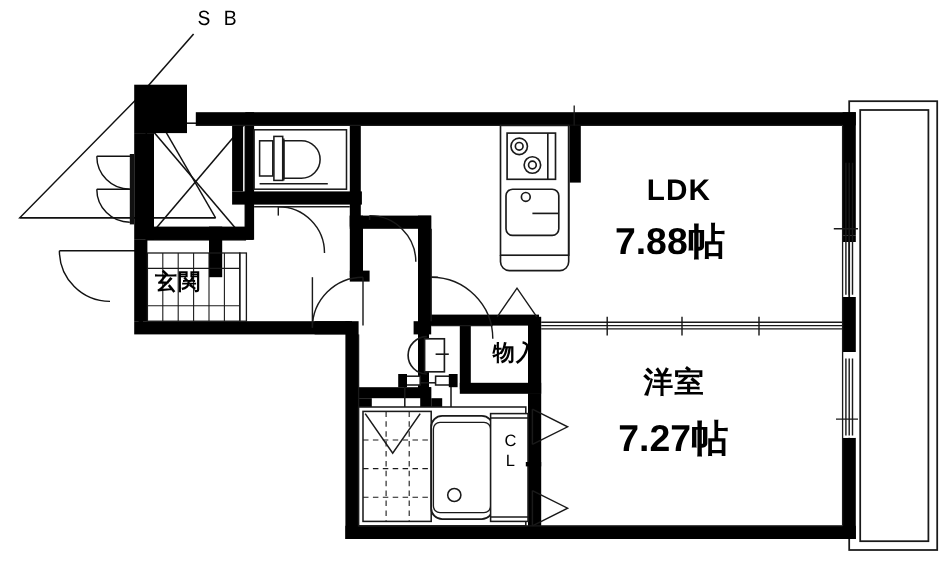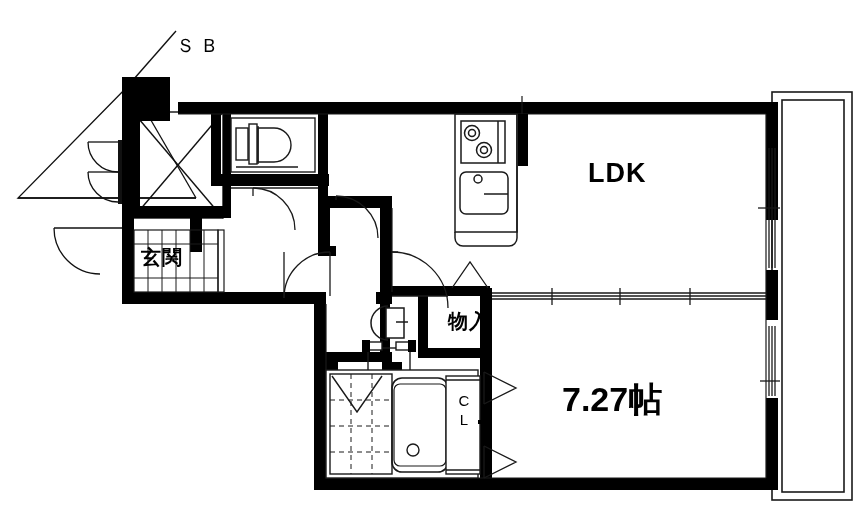--- a/index.html
+++ b/index.html
@@ -3,21 +3,21 @@
 <meta charset="utf-8">
 <style>
   html,body{margin:0;padding:0;background:#ffffff;}
   body{font-family:"Liberation Sans","DejaVu Sans",sans-serif;}
   #stage{position:relative;width:861px;height:524px;background:#ffffff;overflow:hidden;}
   #plan{position:absolute;left:0;top:0;}
   .txt{position:absolute;color:#000;font-weight:bold;line-height:1;white-space:nowrap;}
   .room-name{font-size:27px;letter-spacing:1px;}
   .room-area{font-size:34px;letter-spacing:0px;}
   .small-label{font-size:20px;font-weight:bold;}
-  .sb-label{font-size:19px;font-weight:normal;letter-spacing:5px;margin-top:28px;}
+  .sb-label{font-size:19px;font-weight:normal;letter-spacing:5px;}
   .cl-label{font-size:15px;font-weight:normal;line-height:1.25;text-align:center;}
 </style>
 </head>
 <body>
 
 <div id="stage">
 
   <svg id="plan" width="861" height="524" viewBox="0 0 861 524">
 
     <g fill="none" stroke="#1a1a1a" stroke-width="1.6">
@@ -273,21 +273,23 @@
 
     <g>
       <line x1="392" y1="208" x2="392" y2="292" stroke="#1a1a1a" stroke-width="1.2"></line>
     </g>
 
   </svg>
 
   <div class="txt sb-label" style="left:176px;top:8px;">ＳＢ</div>
 
   <div class="txt room-name" style="left:588px;top:160px;">LDK</div>
-
+  <div class="txt room-area" style="left:559px;top:203px;">7.88帖</div>
+
+  <div class="txt room-name" style="left:585px;top:334px;">洋室</div>
   <div class="txt room-area" style="left:562px;top:382px;">7.27帖</div>
 
   <div class="txt small-label" style="left:141px;top:247px;letter-spacing:1px;">玄関</div>
 
   <div class="txt small-label" style="left:448px;top:311px;letter-spacing:1px;">物入</div>
 
   <div class="txt cl-label" style="left:456px;top:392px;width:16px;">C<br>L</div>
 
 </div>
 

